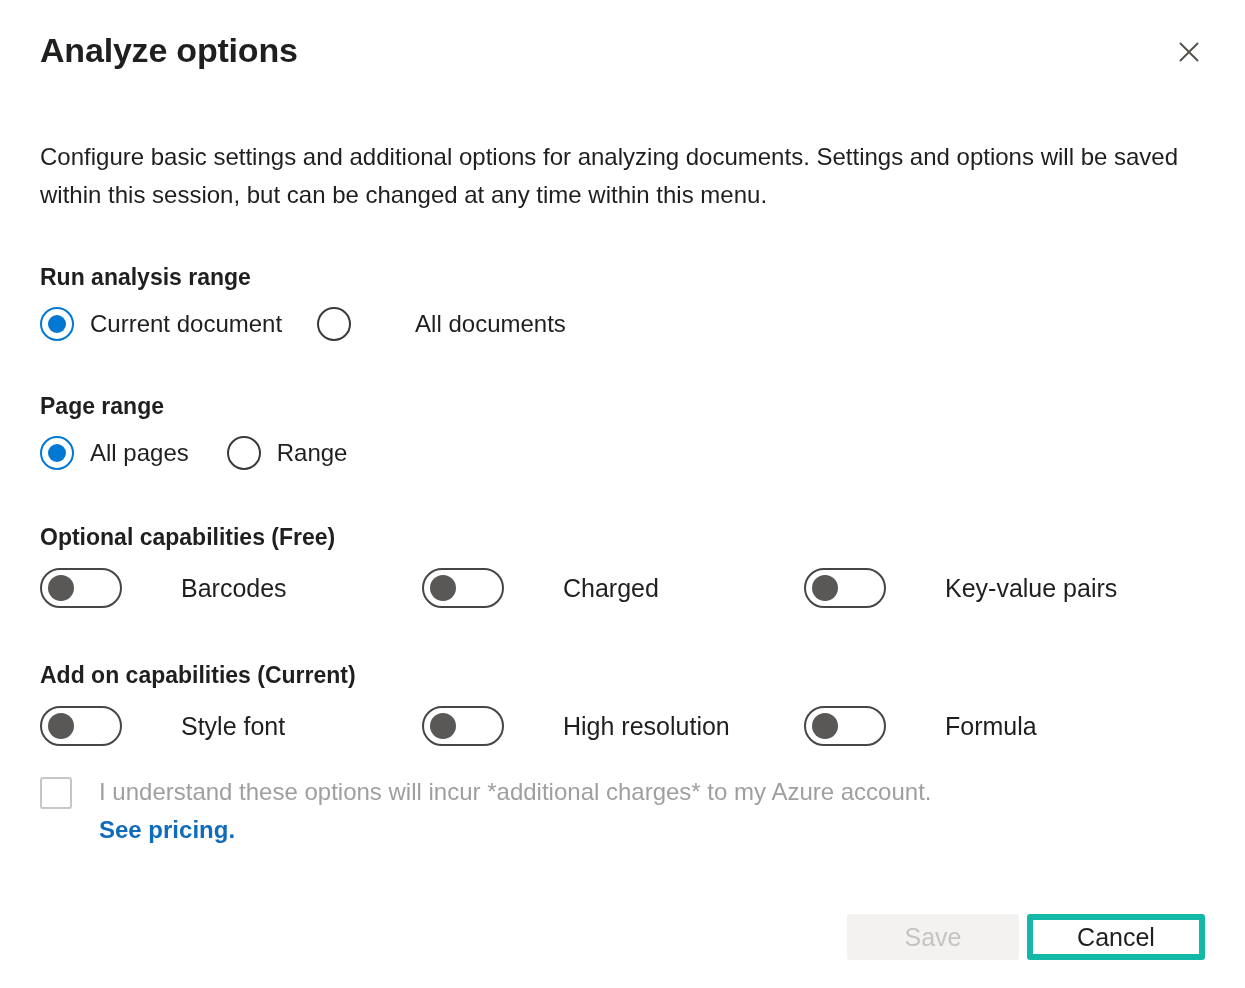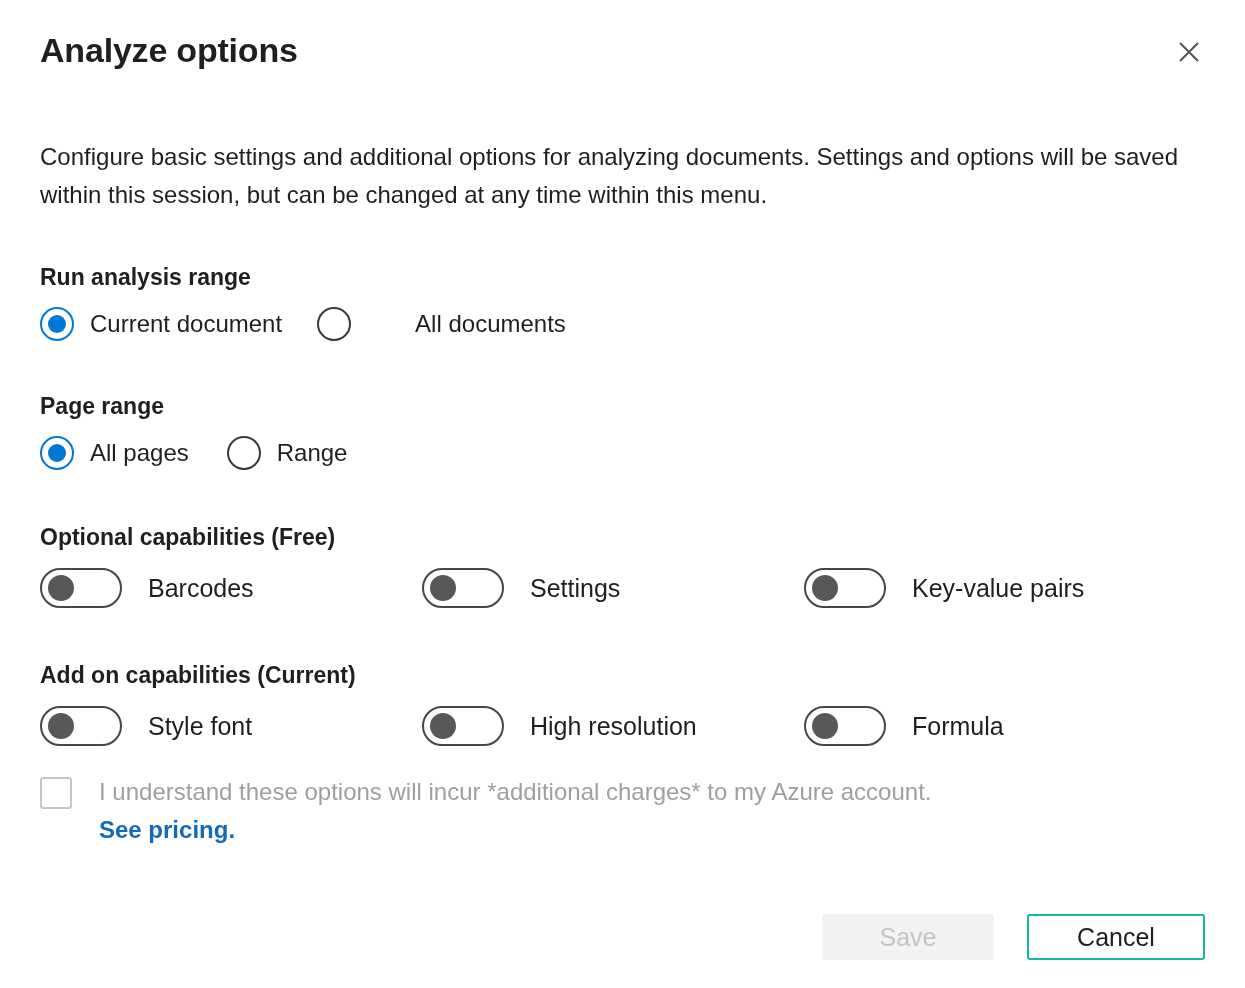--- a/index.html
+++ b/index.html
@@ -133,20 +133,21 @@
   .toggle-row {
     display: flex;
     align-items: center;
     margin-top: 16px;
   }
   .toggle-item {
     display: flex;
     align-items: center;
     cursor: pointer;
     user-select: none;
+    gap: 33px;
   }
   .toggle-col-1 { width: 382px; flex: 0 0 auto; }
   .toggle-col-2 { width: 382px; flex: 0 0 auto; }
   .toggle-col-3 { flex: 0 0 auto; }
 
   .toggle-switch {
     width: 82px;
     height: 40px;
     border-radius: 20px;
     box-sizing: border-box;
@@ -231,23 +232,23 @@
   }
   .btn-save {
     background: #f3f2f1;
     border: none;
     color: #c6c4c2;
     cursor: default;
     font-weight: 400;
   }
   .btn-cancel {
     background: #ffffff;
-    border: 2px solid #14b8a6;
-    color: #201f1e;
-    margin-left: 33px;
+    border: 6px solid #14b8a6;
+    color: #201f1e;
+    margin-left: 8px;
     min-width: 178px;
     font-weight: 400;
   }
 </style>
 </head>
 <body>
 
 <div class="dialog">
 
   <div class="dlg-header">
@@ -292,21 +293,21 @@
     <div class="toggle-item toggle-col-1">
       <span class="toggle-switch">
           <span class="toggle-knob"></span>
         </span>
       <span class="toggle-label">Barcodes</span>
     </div>
     <div class="toggle-item toggle-col-2">
       <span class="toggle-switch">
           <span class="toggle-knob"></span>
         </span>
-      <span class="toggle-label">Settings</span>
+      <span class="toggle-label">Charged</span>
     </div>
     <div class="toggle-item toggle-col-3">
       <span class="toggle-switch">
           <span class="toggle-knob"></span>
         </span>
       <span class="toggle-label">Key-value pairs</span>
     </div>
   </div>
 
   <div class="section-heading sect-addon">Add on capabilities (Current)</div>

